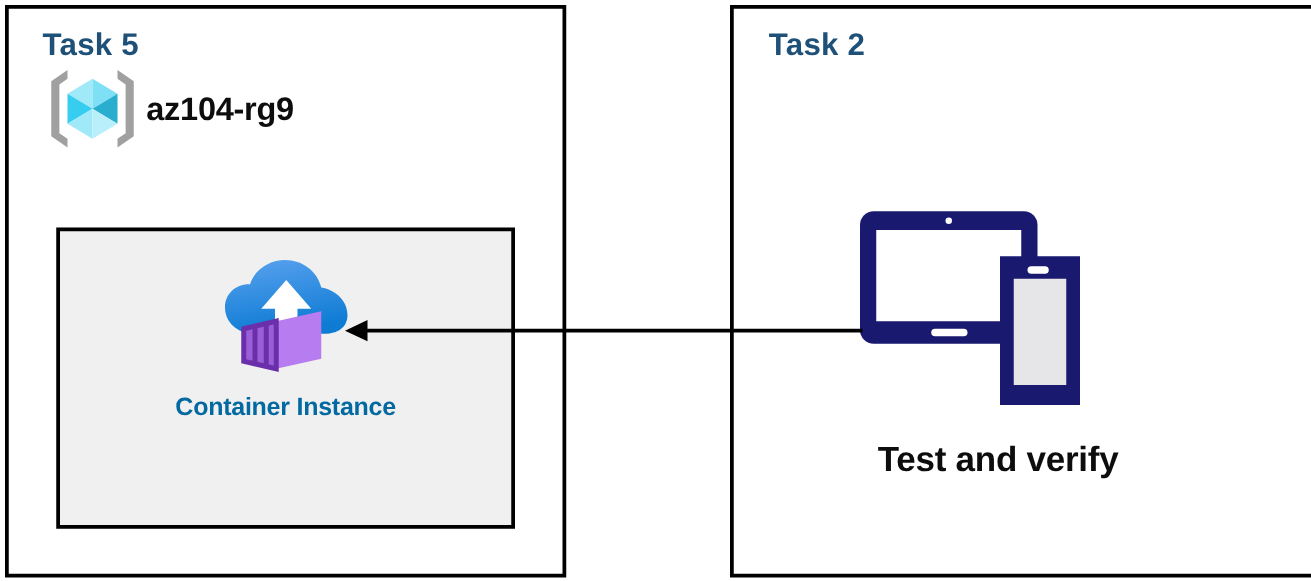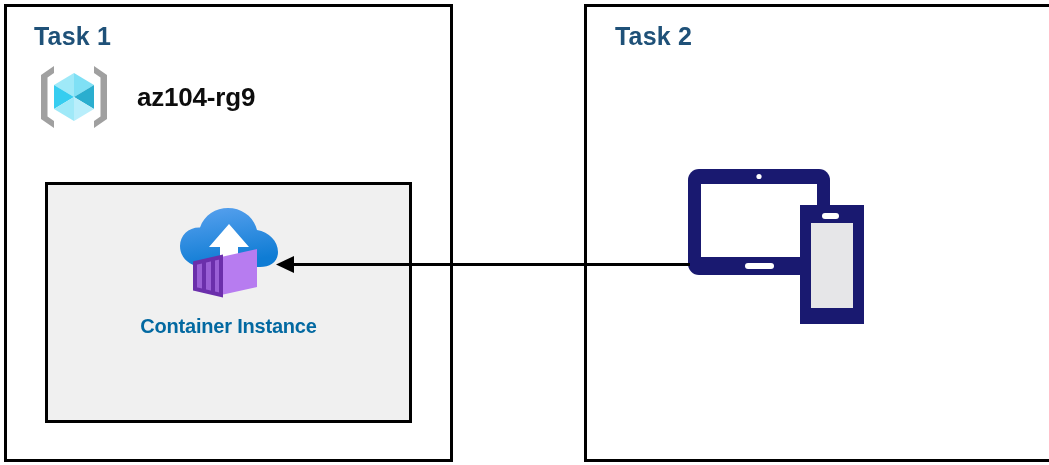--- a/index.html
+++ b/index.html
@@ -50,24 +50,24 @@
     letter-spacing: 0.2px;
     white-space: nowrap;
   }
   #title-task1 { left: 27px; top: 15px; }
   #title-task2 { left: 28px; top: 15px; }
 
   
   .rg-row {
     position: absolute;
     left: 30px;
-    top: 54px;
+    top: 44px;
     display: flex;
     align-items: center;
-    gap: 26px;
+    gap: 6px;
   }
   .rg-icon { width: 74px; height: 72px; display: block; }
   .rg-label {
     font-size: 26px;
     font-weight: bold;
     color: #0d0d0d;
     white-space: nowrap;
     letter-spacing: -0.2px;
   }
 
@@ -136,21 +136,21 @@
   }
 </style>
 </head>
 <body>
 
 <div class="diagram">
 
   
   <div class="panel" id="panel-task1">
 
-    <div class="panel-title" id="title-task1">Task 1</div>
+    <div class="panel-title" id="title-task1">Task 5</div>
 
     <div class="rg-row">
       <span>
         <svg class="rg-icon" viewBox="0 0 74 72" xmlns="http://www.w3.org/2000/svg">
 
           <path d="M17 5 L4 14 L4 58 L17 67 L17 60 L10.5 55.5 L10.5 16.5 L17 12 Z" fill="#a0a0a0"></path>
 
           <path d="M57 5 L70 14 L70 58 L57 67 L57 60 L63.5 55.5 L63.5 16.5 L57 12 Z" fill="#a0a0a0"></path>
 
           <path d="M37 12 L17 24 L37 36 Z" fill="#9fe9f8"></path>
@@ -216,20 +216,21 @@
       <rect x="61" y="98" width="29" height="6" rx="3" ry="3" fill="#ffffff"></rect>
 
       <rect x="116" y="40" width="64" height="119" fill="#191970"></rect>
 
       <rect x="127" y="58" width="42" height="85" fill="#e6e6e8"></rect>
 
       <rect x="138" y="48" width="17" height="6" rx="3" ry="3" fill="#ffffff"></rect>
     </svg>
   </span>
 
+  <div id="devices-label">Test and verify</div>
 
   
   <span>
     <svg id="connector-arrow" viewBox="0 0 420 30" xmlns="http://www.w3.org/2000/svg">
       <line x1="16" y1="14.5" x2="418" y2="14.5" stroke="#000000" stroke-width="3"></line>
       <path d="M4 14.5 L22 6 L22 23 Z" fill="#000000"></path>
     </svg>
   </span>
 
 </div>

